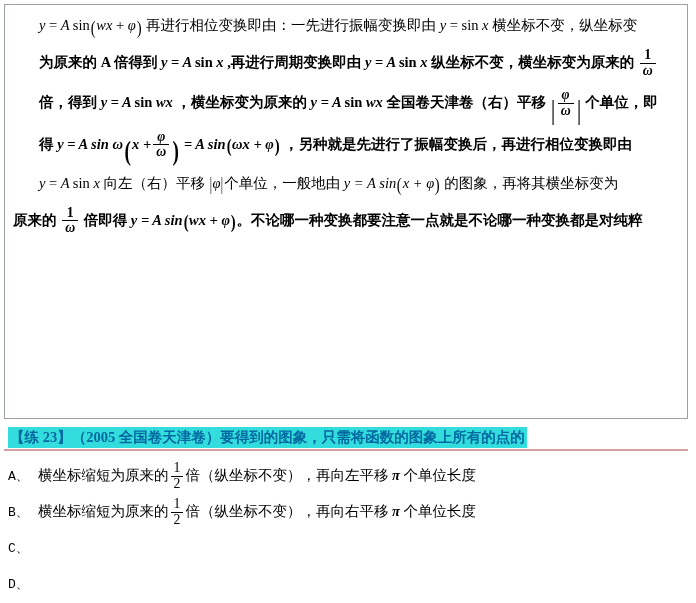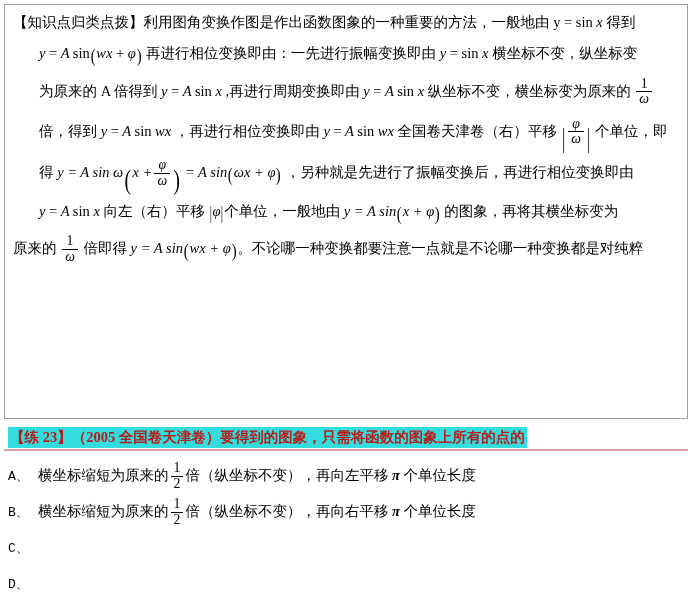--- a/index.html
+++ b/index.html
@@ -99,20 +99,21 @@
   .absbar-s {
     display: inline-block;
     font-size: 1.3em;
     line-height: 0.8;
     vertical-align: -0.15em;
     font-style: normal;
     transform: scaleX(0.6);
   }
   .tall-line {
     line-height: 2.35;
+    font-weight: bold;
   }
   .mid-line {
     line-height: 1.95;
   }
   
   .ex-row {
     position: absolute;
     left: 4px;
     top: 425px;
     width: 684px;
@@ -124,21 +125,21 @@
     top: 24px;
     width: 684px;
     border-bottom: 2px solid #d8a0a0;
   }
   .ex-text {
     position: absolute;
     left: 4px;
     top: 2px;
     font-size: 14.5px;
     font-weight: bold;
-    color: #b91c1c;
+    color: #0369a1;
     background: #33dddd;
     padding: 1px 2px;
     white-space: nowrap;
   }
   
   .options {
     position: absolute;
     left: 4px;
     top: 458px;
     width: 684px;
@@ -164,25 +165,20 @@
     font-weight: bold;
   }
 </style>
 </head>
 <body>
 
 <div class="page">
 
   <div class="note-box">
 
-    <p class="para">
-      <span>【知识点归类点拨】利用图角变换作图是作出函数图象的一种重要的方法，一般地由</span>
-      <span class="mi"><span class="func">y</span> <span class="op">=</span> <span class="func">sin</span> <span class="mi">x</span></span>
-      <span>得到</span>
-    </p>
 
     <p class="para indent mid-line">
       <span class="mi">y <span class="op">=</span> <span class="mi">A</span> <span class="func">sin</span><span class="medparen">(</span><span class="mi">wx</span> <span class="op">+</span> <span class="mi">φ</span><span class="medparen">)</span></span>
       <span>再进行相位变换即由：一先进行振幅变换即由</span>
       <span class="mi">y <span class="op">=</span> <span class="func">sin</span> <span class="mi">x</span></span>
       <span>横坐标不变，纵坐标变</span>
     </p>
 
     <p class="para indent tall-line">
       <span>为原来的 A 倍得到</span>
@@ -192,21 +188,21 @@
       <span>纵坐标不变，横坐标变为原来的</span>
       <span class="frac">
         <span class="num mn">1</span>
         <span class="den mi">ω</span>
       </span>
     </p>
 
     <p class="para indent tall-line">
       <span>倍，得到</span>
       <span class="mi">y <span class="op">=</span> <span class="mi">A</span> <span class="func">sin</span> <span class="mi">wx</span></span>
-      <span>，再进行相位变换即由</span>
+      <span>，横坐标变为原来的</span>
       <span class="mi">y <span class="op">=</span> <span class="mi">A</span> <span class="func">sin</span> <span class="mi">wx</span></span>
       <span>全国卷天津卷（右）平移</span>
       <span class="absbar">|</span><span class="frac">
         <span class="num mi">φ</span>
         <span class="den mi">ω</span>
       </span><span class="absbar">|</span>
       <span>个单位，即</span>
     </p>
 
     <p class="para indent tall-line">

